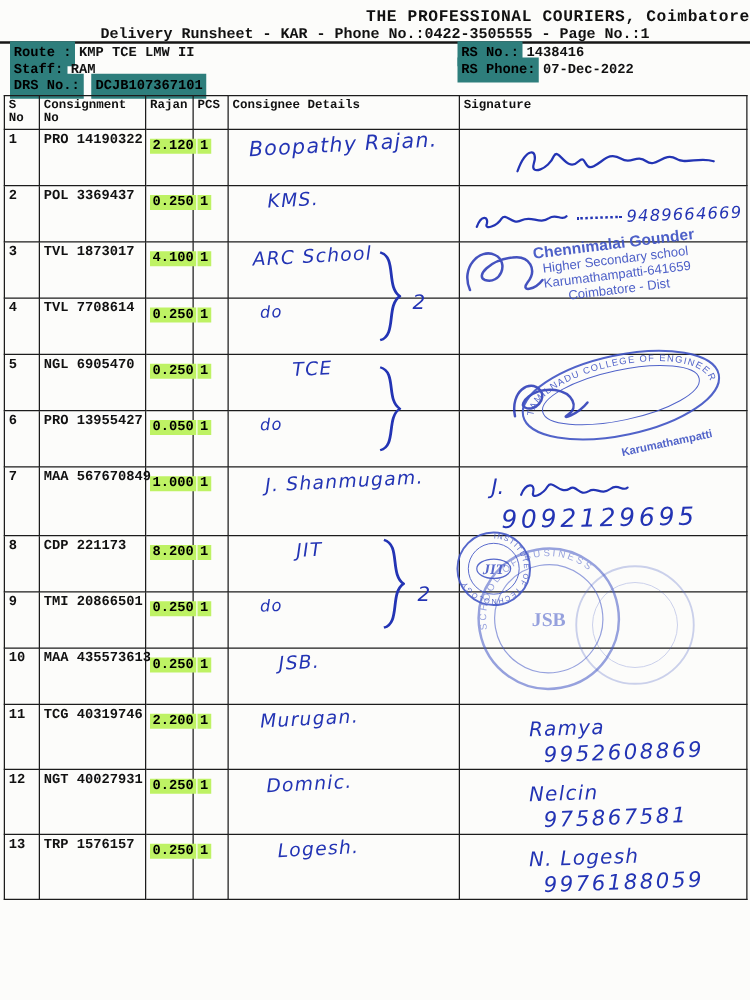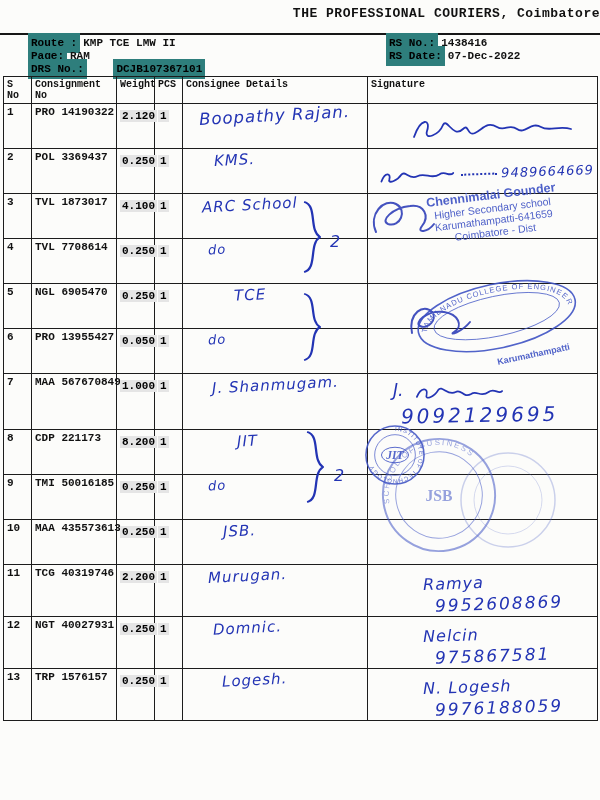--- a/index.html
+++ b/index.html
@@ -7,31 +7,31 @@
         font-family:"Liberation Mono",monospace;color:#111;}
   
   .title{position:absolute;top:6px;left:0;width:600px;text-align:right;
          font:bold 13px "Liberation Mono",monospace;letter-spacing:.5px;}
   .subtitle{position:absolute;top:20px;left:0;width:600px;text-align:center;
             font:bold 12px "Liberation Mono",monospace;}
   .rule{position:absolute;top:33px;left:0;width:600px;height:2px;background:#161616;}
   .iline{position:absolute;left:8px;font:bold 11px "Liberation Mono",monospace;white-space:nowrap;}
   .i1{top:37px}.i2{top:50px}.i3{top:63px}
   .iright{position:absolute;left:358px;top:0;}
-  .chip{background:#2e7e7c;color:#000;padding:4px 3px;margin-left:20px;}
+  .chip{background:#2e7e7c;color:#000;padding:4px 3px;}
   .val{padding-left:3px;}
   
   .grid{position:absolute;left:3px;top:76px;width:594px;border-collapse:collapse;table-layout:fixed;}
   .grid th,.grid td{border:1px solid #1c1c1c;vertical-align:top;padding:2px 3px;overflow:visible;}
   .grid thead tr{height:20px;margin-top:45px;}
   .grid tbody tr{height:45px;}
   .grid th{font:bold 10px "Liberation Mono",monospace;text-align:left;}
   .c-sno{font:bold 11px "Liberation Mono",monospace;}
   .c-con{font:bold 11px "Liberation Mono",monospace;white-space:nowrap;}
-  .teal{display:inline-block;background:#e5e5e5;color:#000;font:bold 11px "Liberation Mono",monospace;padding:0 2px;}
+  .teal{display:inline-block;background:#bef264;color:#000;font:bold 11px "Liberation Mono",monospace;padding:0 2px;}
   .c-dee{text-align:center;vertical-align:middle;}
   .c-sig{position:relative;vertical-align:top;}
   
   .hw{color:#2334b4;font-family:"DejaVu Sans",sans-serif;font-style:italic;}
   .hwc{display:inline-block;font-size:15px;letter-spacing:1px;transform:rotate(-3deg);}
   .big{font-size:16.5px;}
   .small{font-size:13px;}
   .mr40{margin-right:40px}.mr50{margin-right:50px}.mr55{margin-right:55px}
   .mr70{margin-right:70px}.mr80{margin-right:80px}.mr115{margin-right:115px}
   .scrawl1{display:block;margin:8px 0 0 38px;width:170px;height:32px;}
@@ -75,48 +75,49 @@
   .jsb-c{font:bold 16px "Liberation Serif",serif;fill:#4458c6;}
   .stamp-extra{position:absolute;left:458px;top:450px;width:100px;height:100px;opacity:.3;}
   .stamp-extra circle{fill:none;stroke:#5a6cc8;}
 </style>
 </head>
 <body>
 
 <div class="page">
 
   <div class="title">THE PROFESSIONAL COURIERS, Coimbatore</div>
+  <div class="subtitle">Delivery Runsheet - KAR - Phone No.:0422-3505555 - Page No.:1</div>
   <div class="rule"></div>
 
   <div class="iline i1">
     <span class="chip">Route :</span><span class="val">KMP TCE LMW II</span>
     <span class="iright"><span class="chip">RS No.:</span><span class="val">1438416</span></span>
   </div>
   <div class="iline i2">
-    <span class="chip">Page:</span><span class="val">RAM</span>
-    <span class="iright"><span class="chip">RS Date:</span><span class="val">07-Dec-2022</span></span>
+    <span class="chip">Staff:</span><span class="val">RAM</span>
+    <span class="iright"><span class="chip">RS Phone:</span><span class="val">07-Dec-2022</span></span>
   </div>
   <div class="iline i3">
     <span class="chip">DRS No.:</span> <span class="chip">DCJB107367101</span>
   </div>
 
   <table class="grid">
     <colgroup>
         <col style="width:28px">
         <col style="width:85px">
         <col style="width:38px">
         <col style="width:28px">
         <col style="width:185px">
         <col style="width:230px">
       </colgroup>
     <thead>
       <tr>
         <th>S No</th>
         <th>Consignment No</th>
-        <th>Weight</th>
+        <th>Rajan</th>
         <th>PCS</th>
         <th>Consignee Details</th>
         <th>Signature</th>
       </tr>
     </thead>
     <tbody>
       <tr>
         <td class="c-sno">1</td>
         <td class="c-con">PRO 14190322</td>
         <td><span class="teal">2.120</span></td>
@@ -188,21 +189,21 @@
       <tr>
         <td class="c-sno">8</td>
         <td class="c-con">CDP 221173</td>
         <td><span class="teal">8.200</span></td>
         <td><span class="teal">1</span></td>
         <td class="c-dee"><span class="hw hwc mr55">JIT</span></td>
         <td class="c-sig"></td>
       </tr>
       <tr>
         <td class="c-sno">9</td>
-        <td class="c-con">TMI 50016185</td>
+        <td class="c-con">TMI 20866501</td>
         <td><span class="teal">0.250</span></td>
         <td><span class="teal">1</span></td>
         <td class="c-dee"><span class="hw hwc small mr115">do</span></td>
         <td class="c-sig"></td>
       </tr>
       <tr>
         <td class="c-sno">10</td>
         <td class="c-con">MAA 435573613</td>
         <td><span class="teal">0.250</span></td>
         <td><span class="teal">1</span></td>

